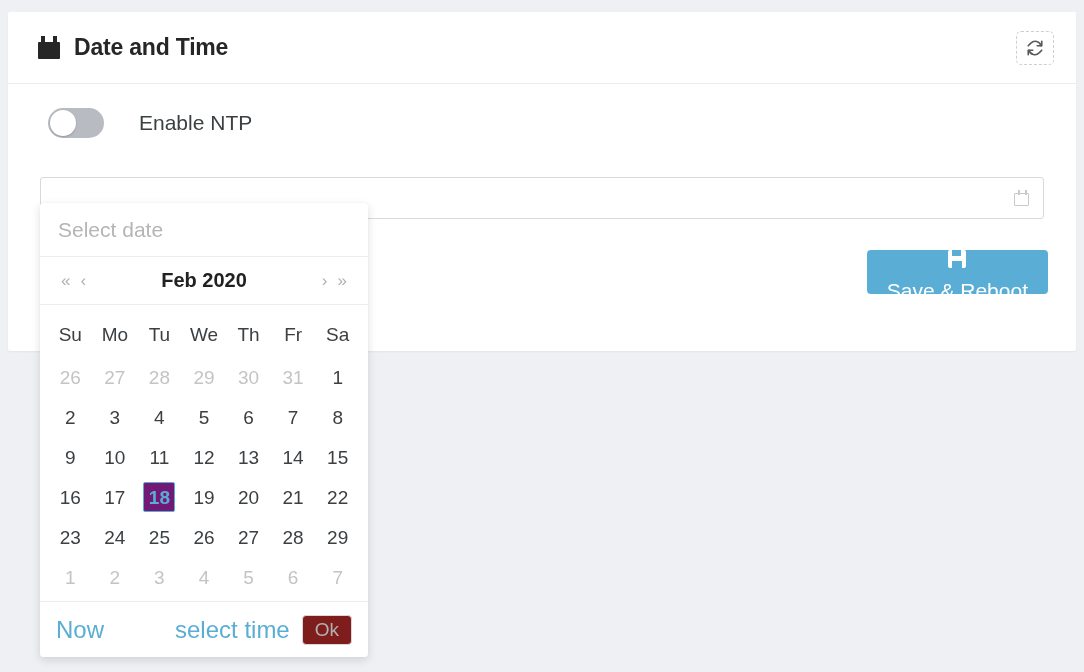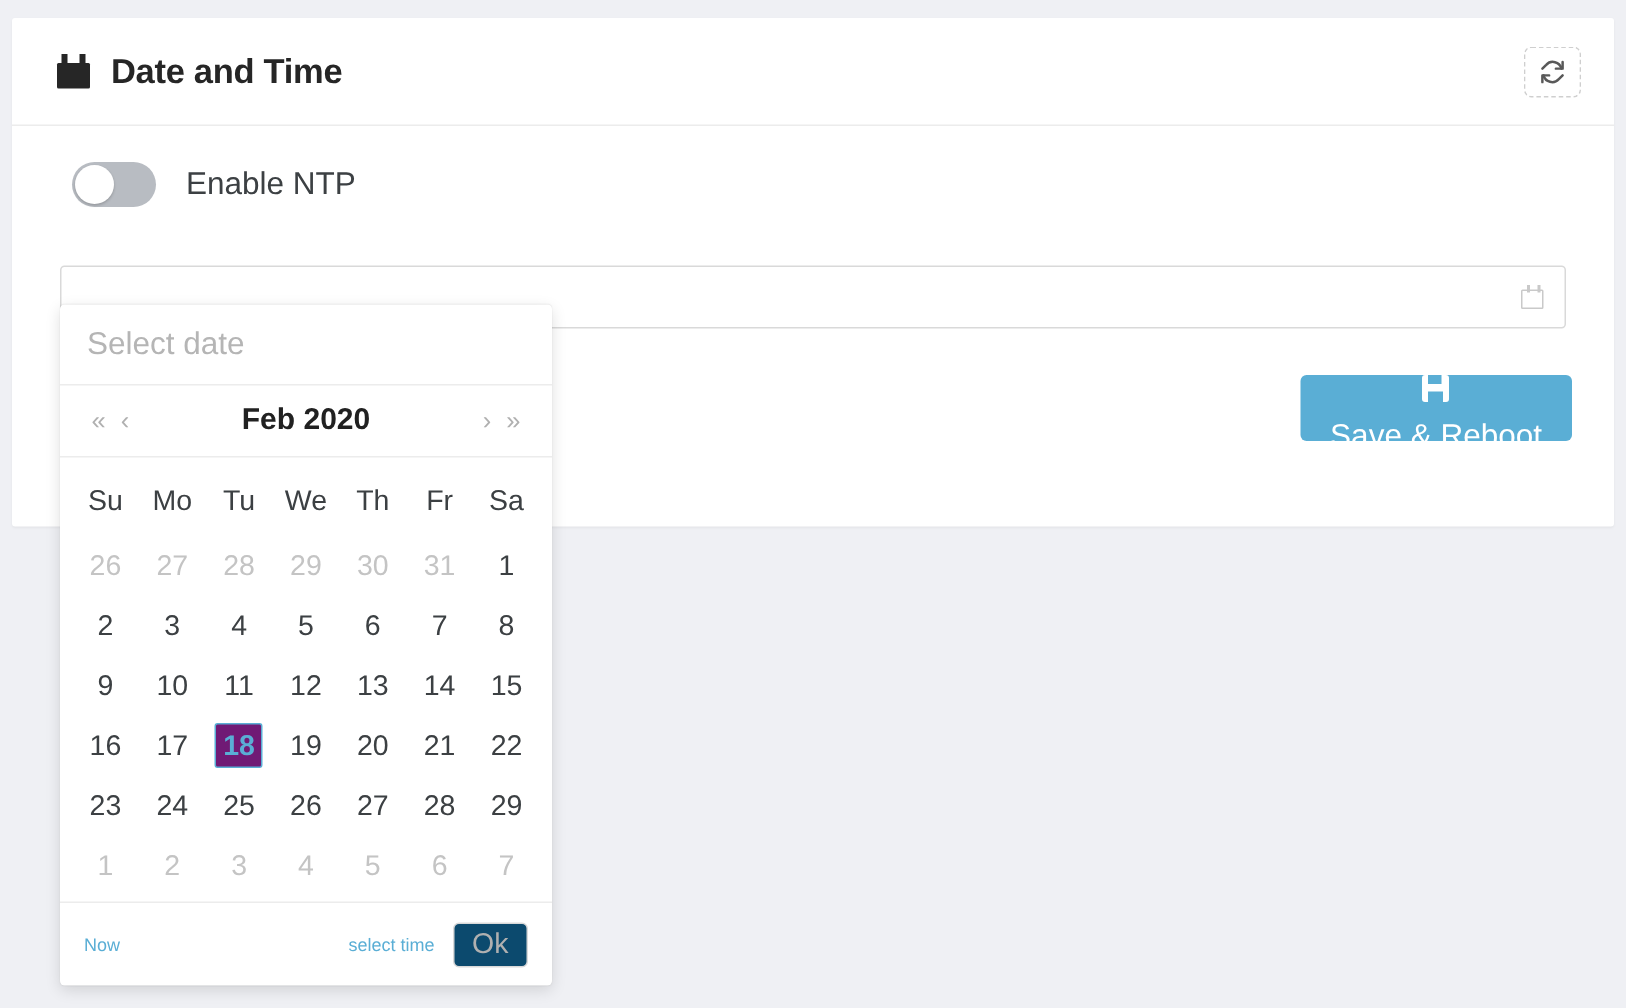--- a/index.html
+++ b/index.html
@@ -88,21 +88,21 @@
     box-sizing: border-box;
   }
 
   
   .ntp-row {
     position: absolute;
     left: 40px;
     top: 24px;
     display: flex;
     align-items: center;
-    gap: 20px;
+    gap: 35px;
   }
   .switch {
     width: 56px;
     height: 30px;
     border-radius: 15px;
     background: #b8bcc2;
     position: relative;
     cursor: pointer;
     flex: none;
   }
@@ -307,36 +307,36 @@
 
   .dp-footer {
     height: 56px;
     border-top: 1px solid #ececec;
     display: flex;
     align-items: center;
     padding: 0 16px;
     box-sizing: border-box;
   }
   .dp-link {
-    font-size: 12px;
+    font-size: 24px;
     color: #5aaed5;
     cursor: pointer;
     text-decoration: none;
   }
   .dp-footer .right {
     margin-left: auto;
     display: flex;
     align-items: center;
     gap: 12px;
   }
   .ok-btn {
     font-family: "Liberation Sans", sans-serif;
     font-size: 19px;
     color: #b0b0b0;
-    background: #0c4a6e;
+    background: #7f1d1d;
     border: 1px solid #d9d9d9;
     border-radius: 4px;
     padding: 3px 12px;
     cursor: not-allowed;
   }
 </style>
 </head>
 <body>
 
 <div class="card">

